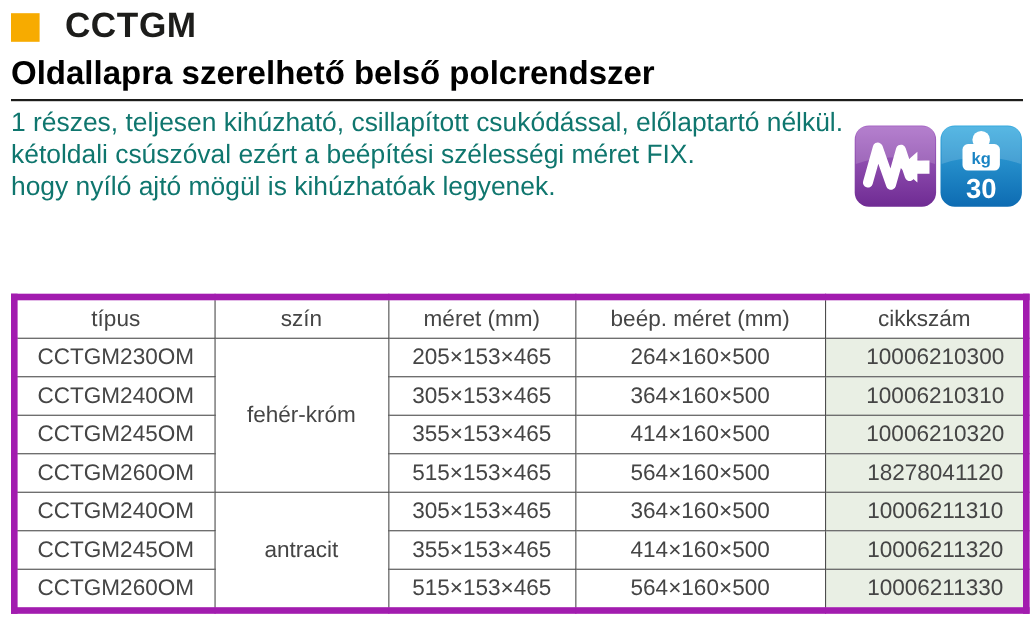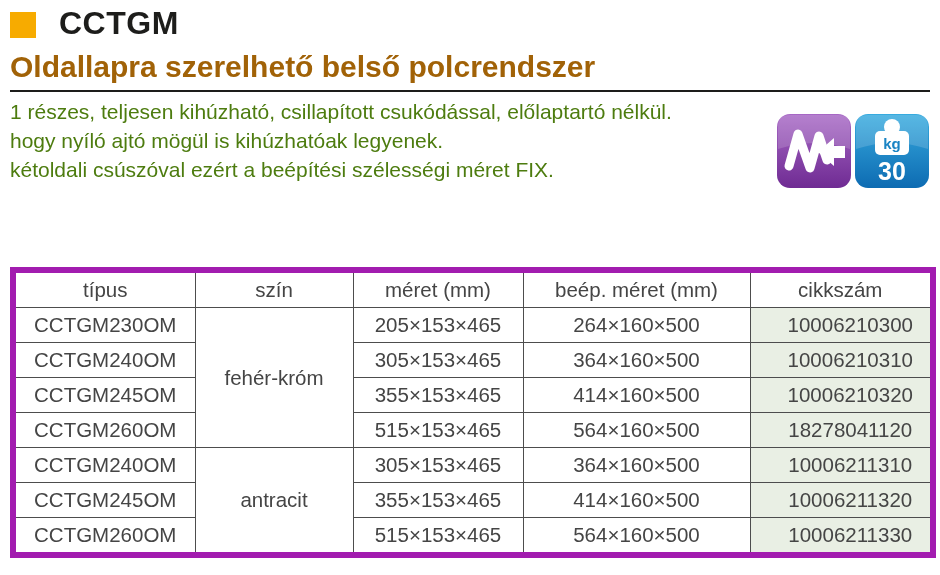--- a/index.html
+++ b/index.html
@@ -10,29 +10,29 @@
   .brand-bullet {
     position:absolute; left:10px; top:12px; width:26px; height:26px;
     background:var(--accent-orange, #f7ab00);
   }
   .page-title {
     position:absolute; left:41px; top:5px; font-size:32px; font-weight:bold;
     color:#1d1d1b; letter-spacing:0.5px;margin-left:18px;
   }
   .page-subtitle {
     position:absolute; left:10px; top:50px; font-size:30px; font-weight:bold;
-    color:#a16207; white-space:nowrap;
+    color:#000000; white-space:nowrap;
   }
   .title-rule {
     position:absolute; left:10px; top:90px; width:920px; height:2px;
     background:#1d1d1b;
   }
   .description {
-    position:absolute; left:10px; top:97px; font-size:21px; line-height:29px;
-    color:#4d7c0f;
+    position:absolute; left:10px; top:97px; font-size:24px; line-height:29px;
+    color:#0f766e;
   }
   .badges {
     position:absolute; top:113px; right:10px; display:flex; gap:2px;
   }
   .badge { width:76px; height:76px; display:block; }
   .product-table {
     position:absolute; left:10px; top:267px; width:920px;
     border-collapse:collapse; table-layout:fixed;
     border:6px solid #a21caf;
   }
@@ -49,22 +49,22 @@
 
 <div class="page">
 
   <div class="brand-bullet"></div>
   <div class="page-title">CCTGM</div>
   <div class="page-subtitle">Oldallapra szerelhető belső polcrendszer</div>
   <div class="title-rule"></div>
 
   <div class="description">
     <div>1 részes, teljesen kihúzható, csillapított csukódással, előlaptartó nélkül.</div>
+    <div>kétoldali csúszóval ezért a beépítési szélességi méret FIX.</div>
     <div>hogy nyíló ajtó mögül is kihúzhatóak legyenek.</div>
-    <div>kétoldali csúszóval ezért a beépítési szélességi méret FIX.</div>
   </div>
 
   <div class="badges">
 
     <svg class="badge" viewBox="0 0 76 76">
       <defs>
         <linearGradient id="gradPurple" x1="0" y1="0" x2="0" y2="1">
           <stop offset="0" stop-color="#a768c5"></stop>
           <stop offset="1" stop-color="#6f2b93"></stop>
         </linearGradient>

